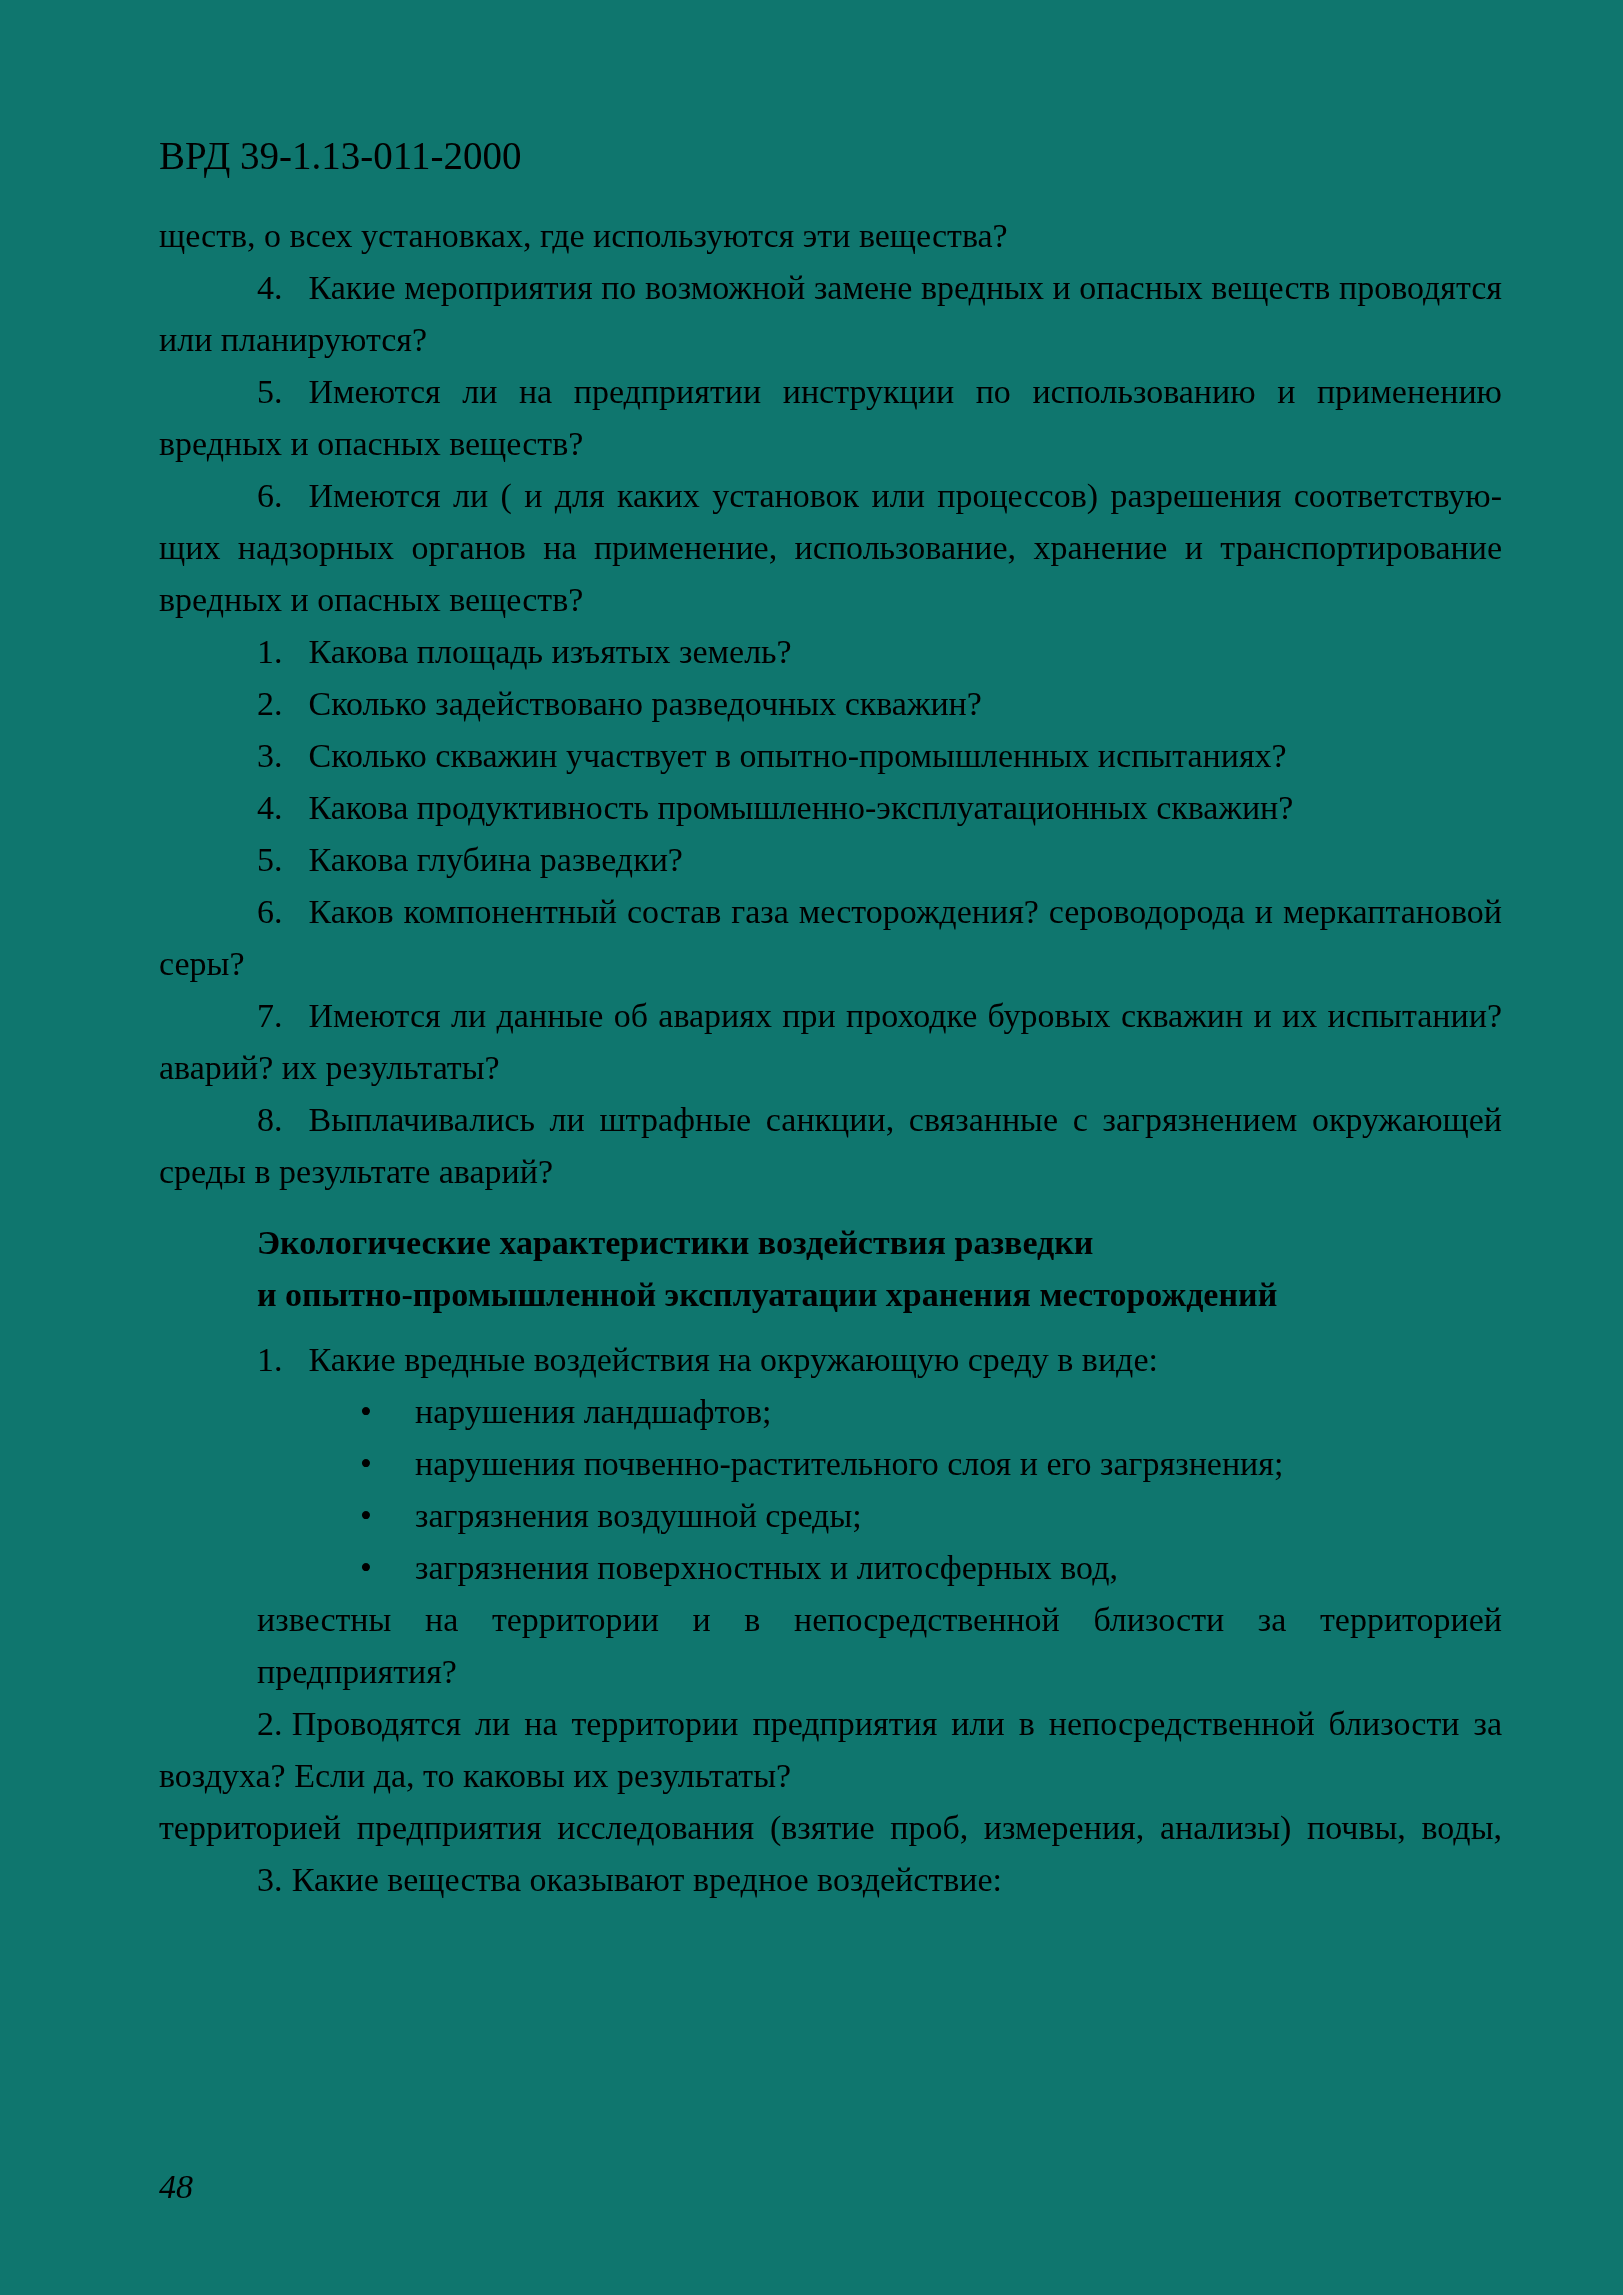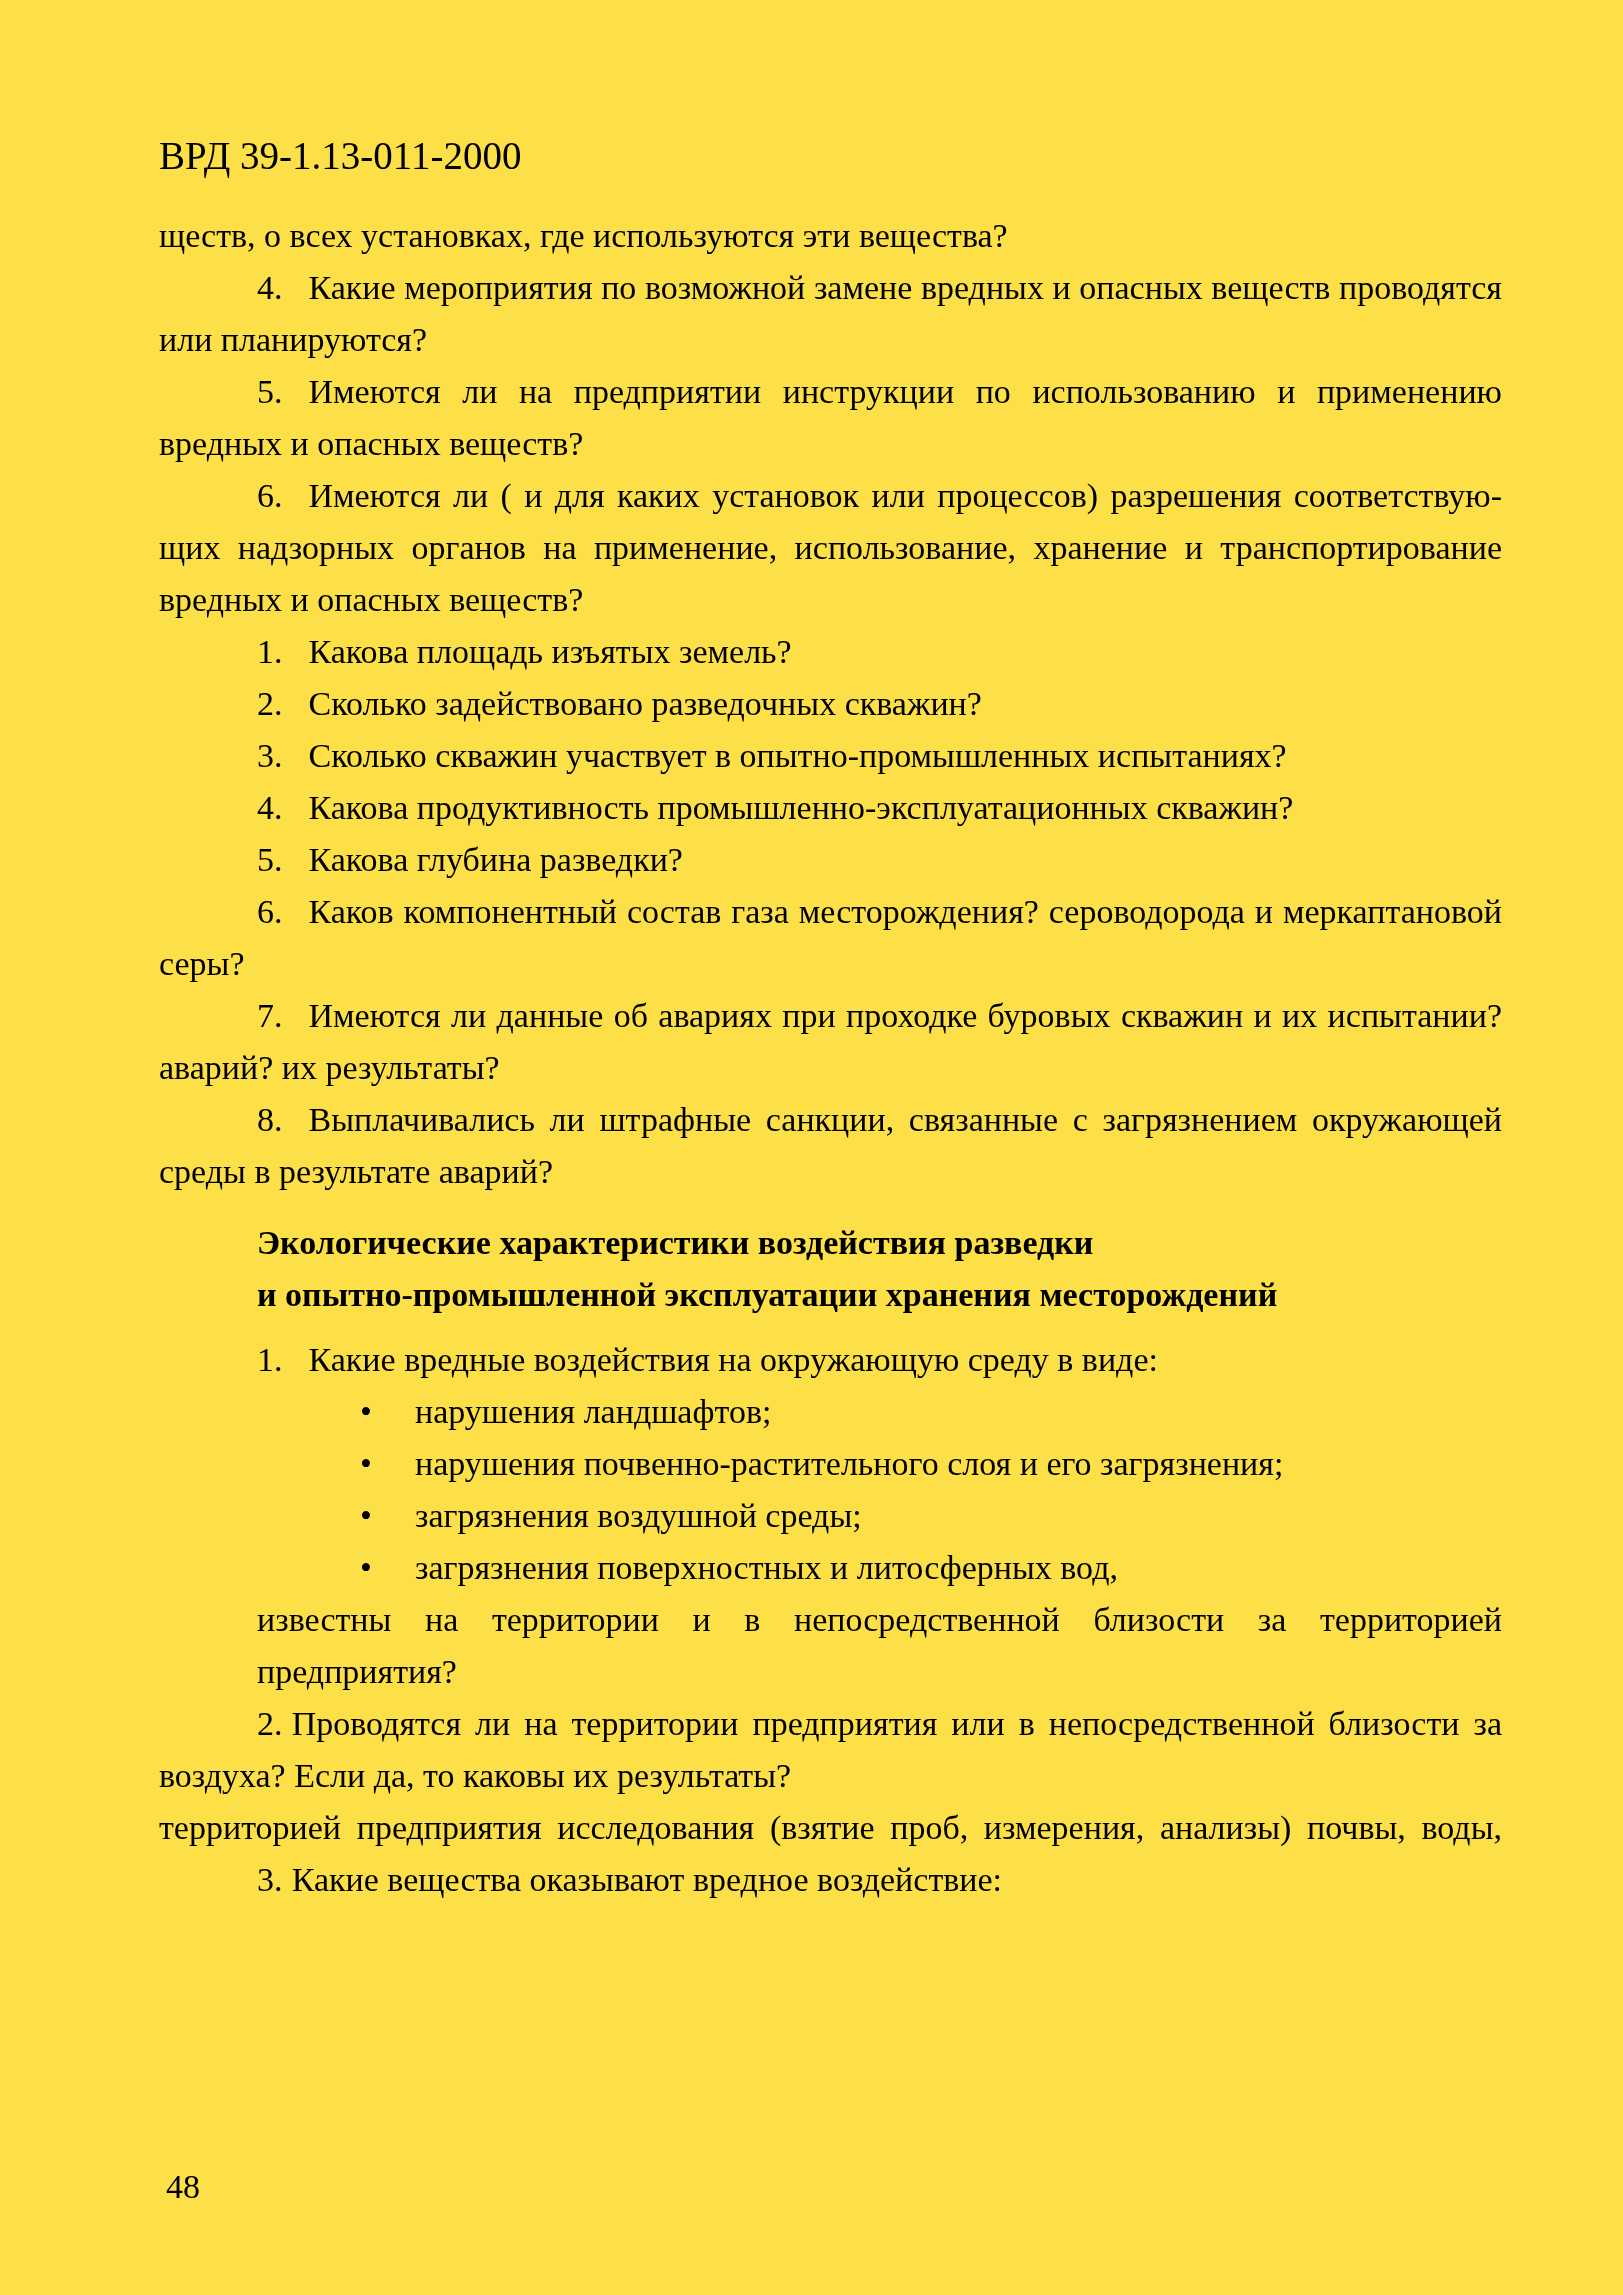--- a/index.html
+++ b/index.html
@@ -1,20 +1,20 @@
 <!DOCTYPE html>
 <html style="font-size:10.5px"><head>
 <meta charset="utf-8">
 <style>
   html, body { margin: 0; padding: 0; background: #9a9a9a; }
   .page {
     width: 1624px;
     height: 2295px;
     margin: 0 auto;
-    background: #fde047;
+    background: #0f766e;
     position: relative;
     box-sizing: border-box;
     padding: 130px 122px 4px 159px;
     font-family: "Liberation Serif", "DejaVu Serif", serif;
     font-size: 34px;
     line-height: 52px;
     color: #000000;
   }
   .line { white-space: nowrap; overflow: visible; }
   
@@ -29,21 +29,21 @@
     padding-left: 98px;
     margin-top: 26px;
     margin-bottom: 33px;
   }
   .h2 { font-weight: bold; padding-left: 98px; }
   .h2-first { margin-top: 19.6px; }
   .eco-q1 { margin-top: 13px; }
   .bullet-row { padding-left: 201px; }
   .bullet { display: inline-block; width: 55px; }
   .cont { padding-left: 98px; }
-  .page-number { position: absolute; left: 166px; top: 2161px; }
+  .page-number { position: absolute; left: 159px; top: 2161px; font-style: italic; }
 </style>
 </head>
 <body>
 
 <div class="page">
 
   <div class="doc-code line">ВРД 39-1.13-011-2000</div>
 
   <div class="line">ществ, о всех установках, где используются эти вещества?</div>
 

